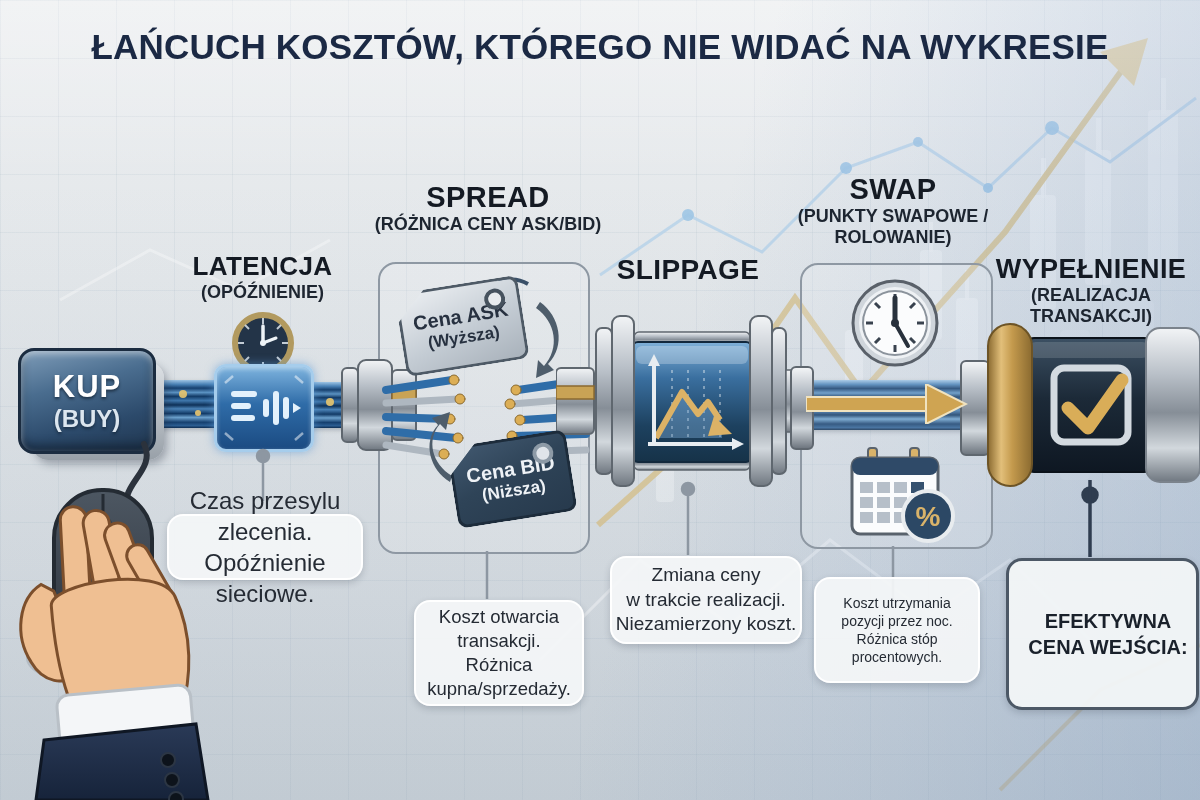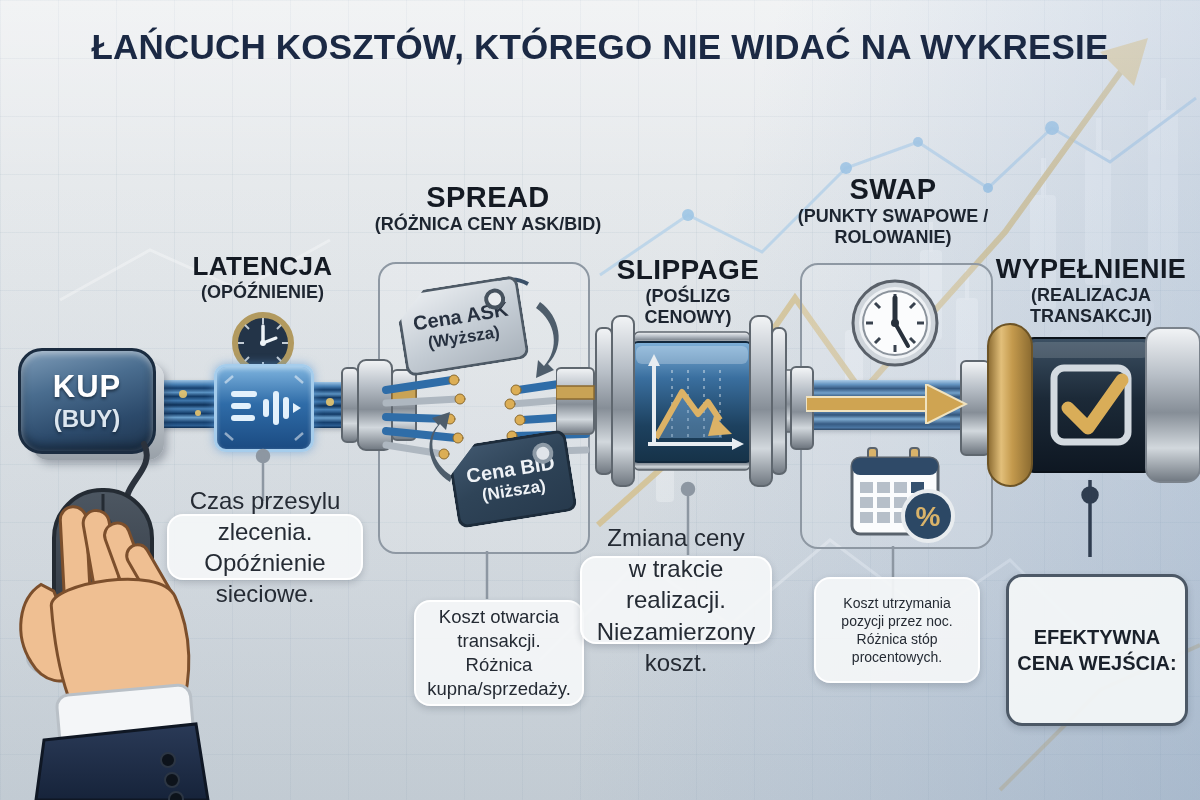--- a/index.html
+++ b/index.html
@@ -19,21 +19,21 @@
   .title{position:absolute;top:24px;left:0;width:100%;text-align:center;z-index:6;
     color:#1b2944;font-weight:800;font-size:35px;line-height:1.34;letter-spacing:.2px;}
   .lbl{position:absolute;text-align:center;color:#141a23;z-index:6;}
   .lbl .nm{display:block;font-weight:800;letter-spacing:.4px;}
   .lbl .sb{display:block;font-weight:600;font-size:18px;line-height:1.18;color:#1d2530;}
   .pipe{position:absolute;z-index:3;border-radius:3px;
     background:linear-gradient(180deg,#9ec4e4 0%,#4a82b6 9%,#16406f 17%,#5b92c2 26%,#123a66 34%,#3f77ac 43%,#0e3158 52%,#4a82b6 60%,#123a66 70%,#6ba0cc 78%,#16406f 88%,#2c5e92 95%,#0d2c50 100%);
     box-shadow:0 2px 4px rgba(30,45,60,.25);}
   .kup-plate{position:absolute;left:32px;top:362px;width:132px;height:98px;border-radius:16px;z-index:3;
     background:linear-gradient(180deg,#dde1e5,#98a0a8);box-shadow:3px 4px 8px rgba(40,50,65,.35);}
-  .kup{position:absolute;left:18px;top:348px;width:132px;height:100px;border-radius:24px;z-index:4;
+  .kup{position:absolute;left:18px;top:348px;width:132px;height:100px;border-radius:16px;z-index:4;
     background:linear-gradient(165deg,#7e9cb8 0%,#4a6d8f 35%,#2c4a6b 70%,#20364f 100%);
     border:3px solid #1b2c40;box-shadow:inset 0 3px 6px rgba(255,255,255,.45),inset 0 -6px 10px rgba(8,18,30,.5);
     display:flex;flex-direction:column;align-items:center;justify-content:center;color:#fff;}
   .kup .l1{font-size:31px;font-weight:800;letter-spacing:1px;text-shadow:0 2px 3px rgba(8,18,30,.6);}
   .kup .l2{font-size:24px;font-weight:600;color:#dce6ef;text-shadow:0 2px 3px rgba(8,18,30,.5);}
   .icobox{position:absolute;left:214px;top:364px;width:94px;height:82px;border-radius:12px;z-index:4;
     background:linear-gradient(180deg,#7db3de 0%,#2f6ca8 45%,#1b4b82 100%);
     border:3px solid #a6cdec;box-shadow:0 0 10px rgba(90,150,210,.6),inset 0 2px 4px rgba(255,255,255,.4);}
   .outbox{position:absolute;border:2.5px solid #8e98a3;border-radius:18px;z-index:3;background:rgba(255,255,255,.14);}
   .tag{position:absolute;z-index:6;display:flex;flex-direction:column;align-items:center;justify-content:center;
@@ -114,22 +114,20 @@
   <div class="lbl" style="left:160px;top:251px;width:205px;">
     <span class="nm" style="font-size:26px;">LATENCJA</span>
     <span class="sb">(OPÓŹNIENIE)</span>
   </div>
   <div class="lbl" style="left:357px;top:181px;width:262px;">
     <span class="nm" style="font-size:29px;">SPREAD</span>
     <span class="sb">(RÓŻNICA CENY ASK/BID)</span>
   </div>
   <div class="lbl" style="left:597px;top:254px;width:182px;">
     <span class="nm" style="font-size:28px;">SLIPPAGE</span>
-    <span class="sb pre">(POŚLIZG
-CENOWY)</span>
   </div>
   <div class="lbl" style="left:790px;top:173px;width:206px;">
     <span class="nm" style="font-size:29px;">SWAP</span>
     <span class="sb pre">(PUNKTY SWAPOWE /
 ROLOWANIE)</span>
   </div>
   <div class="lbl" style="left:985px;top:254px;width:212px;">
     <span class="nm" style="font-size:27px;">WYPEŁNIENIE</span>
     <span class="sb pre">(REALIZACJA
 TRANSAKCJI)</span>
@@ -388,28 +386,28 @@
         <circle cx="330" cy="402" r="4"></circle>
     </g>
   </svg>
 
   <div class="callout pre" style="left:167px;top:514px;width:192px;height:62px;font-size:24px;">Czas przesylu zlecenia.
 Opóźnienie sieciowe.</div>
   <div class="callout pre" style="left:402px;top:600px;width:166px;height:102px;font-size:18.5px;margin-left:12px;">Koszt otwarcia
 transakcji.
 Różnica
 kupna/sprzedaży.</div>
-  <div class="callout pre" style="left:580px;top:556px;width:188px;height:84px;font-size:24px;">Zmiana ceny
+  <div class="callout pre" style="left:610px;top:556px;width:188px;height:84px;font-size:19px;">Zmiana ceny
 w trakcie realizacji.
 Niezamierzony koszt.</div>
   <div class="callout pre" style="left:814px;top:577px;width:162px;height:102px;font-size:14px;">Koszt utrzymania
 pozycji przez noc.
 Różnica stóp
 procentowych.</div>
-  <div class="callout c5" style="left:1006px;top:574px;width:176px;height:146px;">
+  <div class="callout c5" style="left:1006px;top:558px;width:176px;height:146px;padding-left:11px;">
     <div class="ct pre">EFEKTYWNA
 CENA WEJŚCIA:</div>
   </div>
 
   <svg class="abs" style="left:-4px;top:428px;z-index:7;" width="280" height="372" viewBox="0 0 280 372">
     <defs>
       <linearGradient id="mg" x1="0" y1="0" x2="0" y2="1">
         <stop offset="0" stop-color="#4d5762"></stop>
           <stop offset="1" stop-color="#2a313b"></stop>
       </linearGradient>

